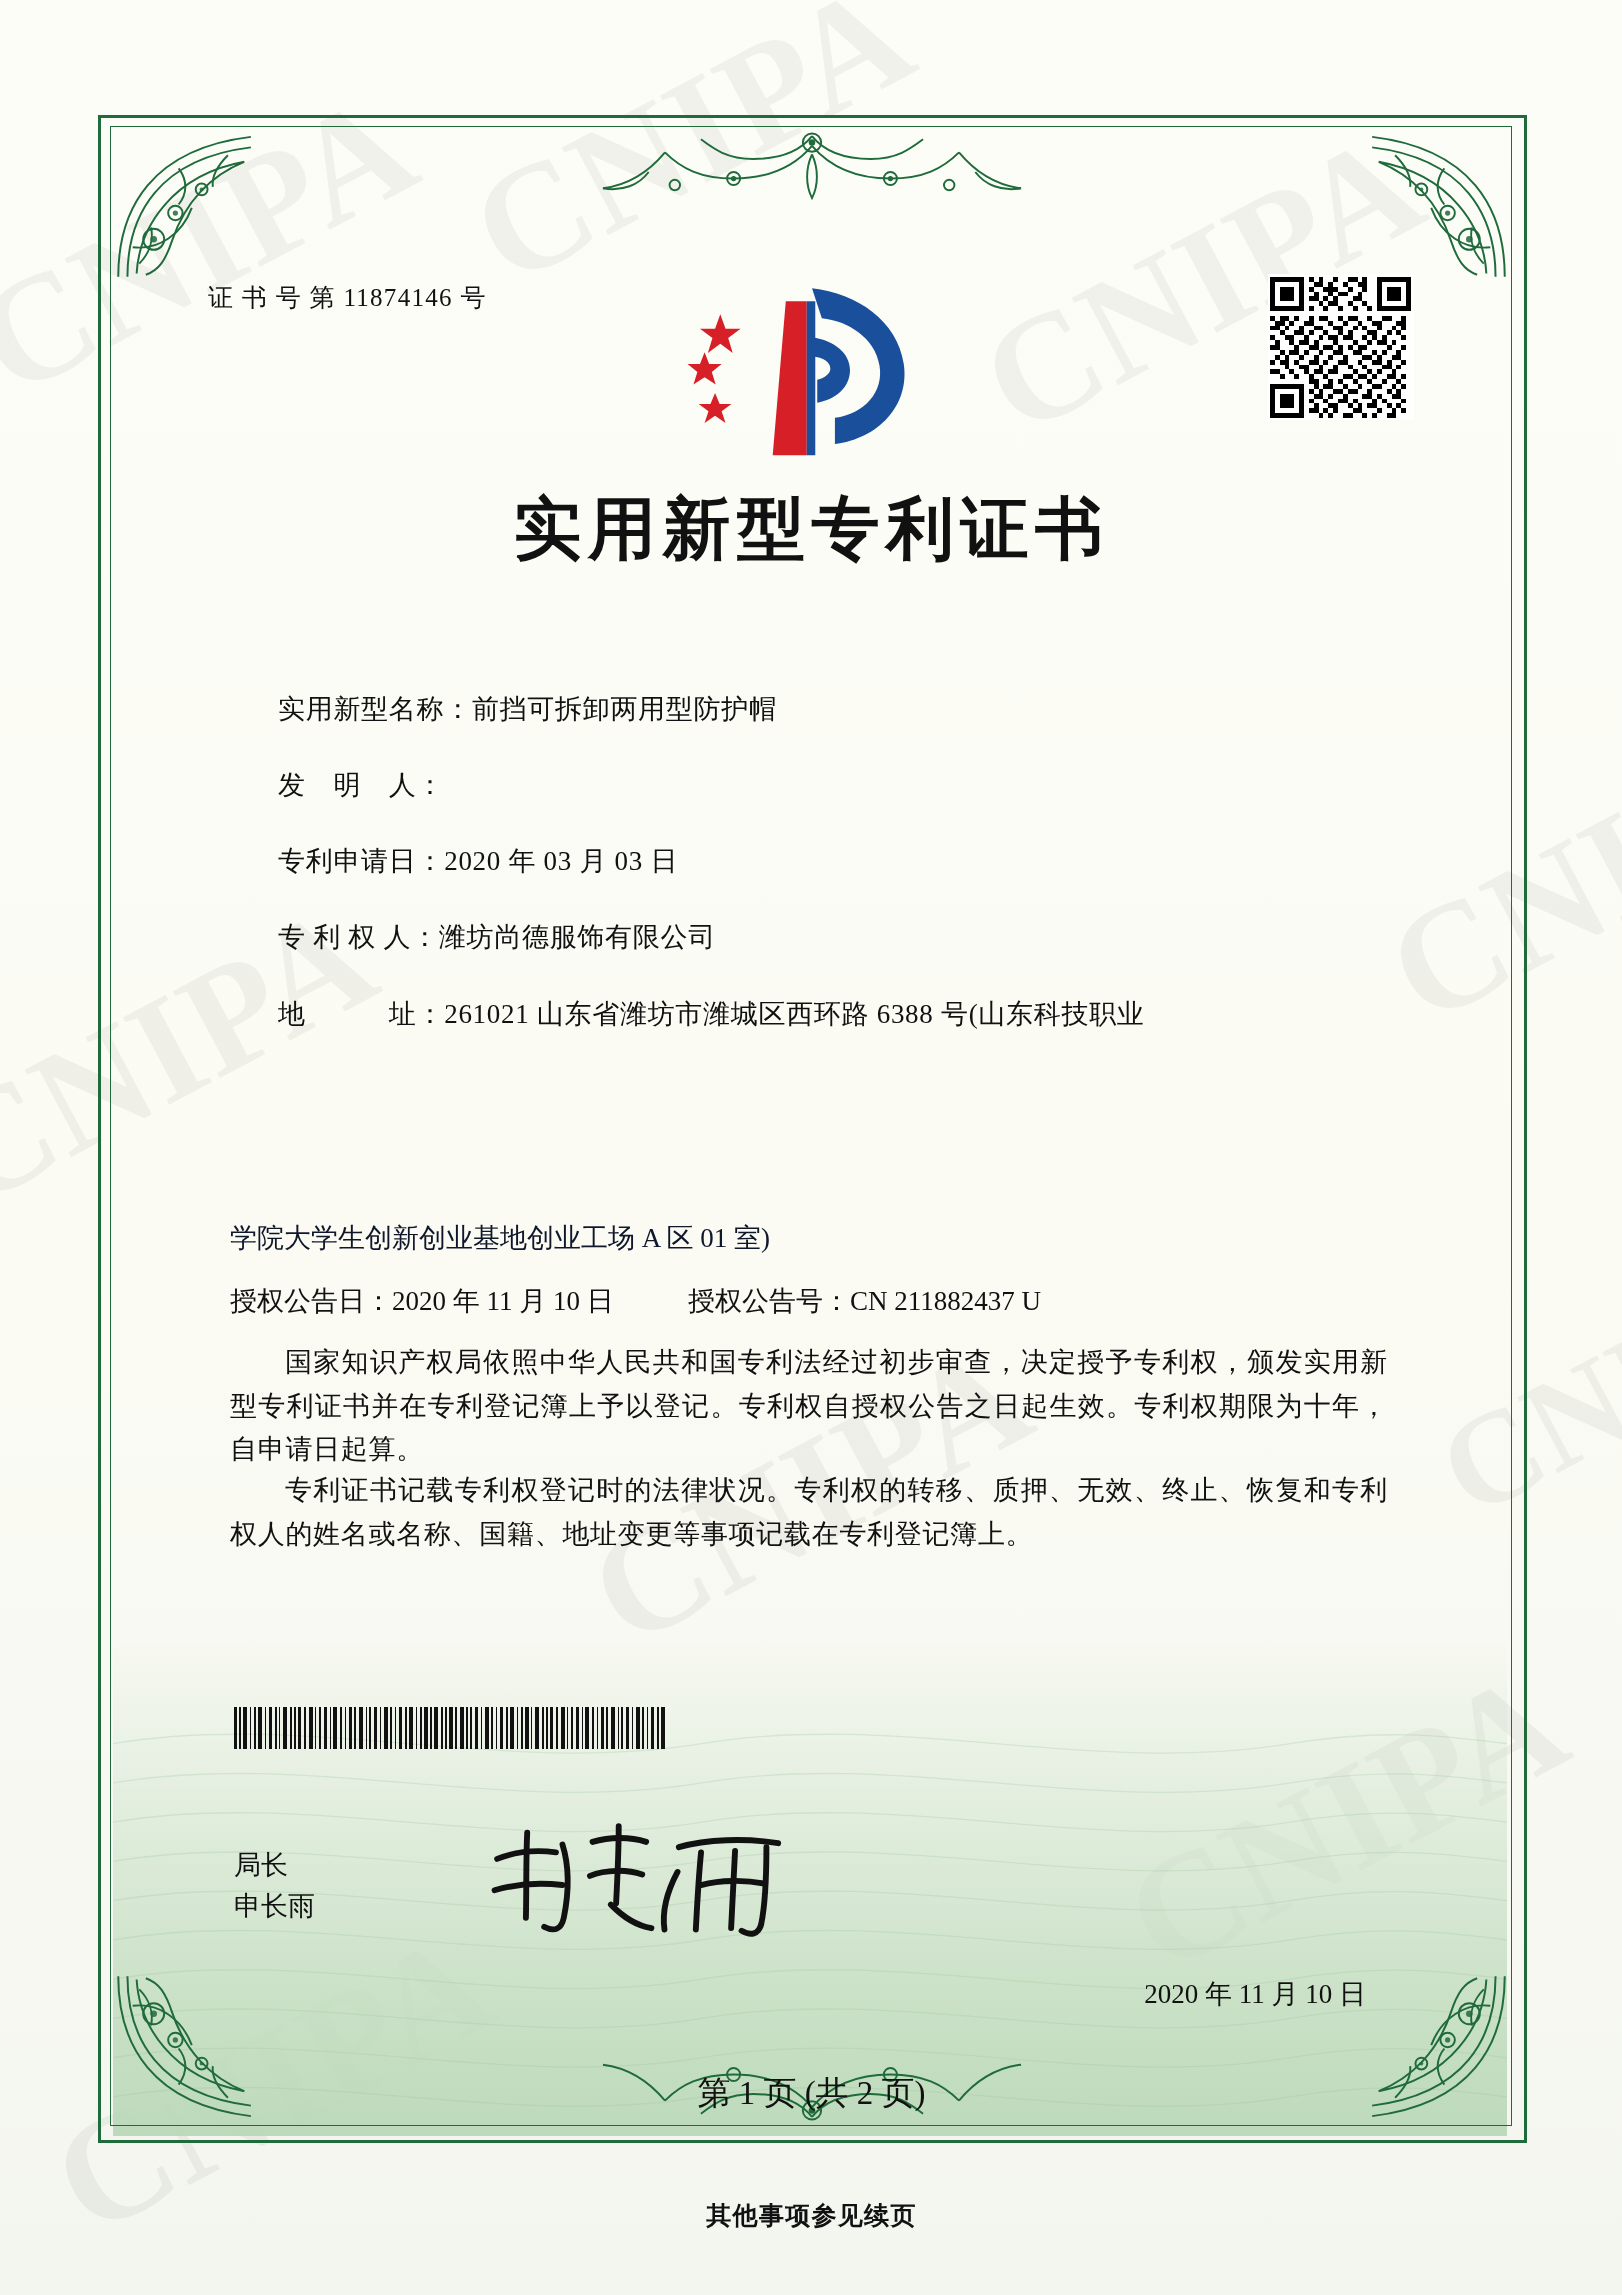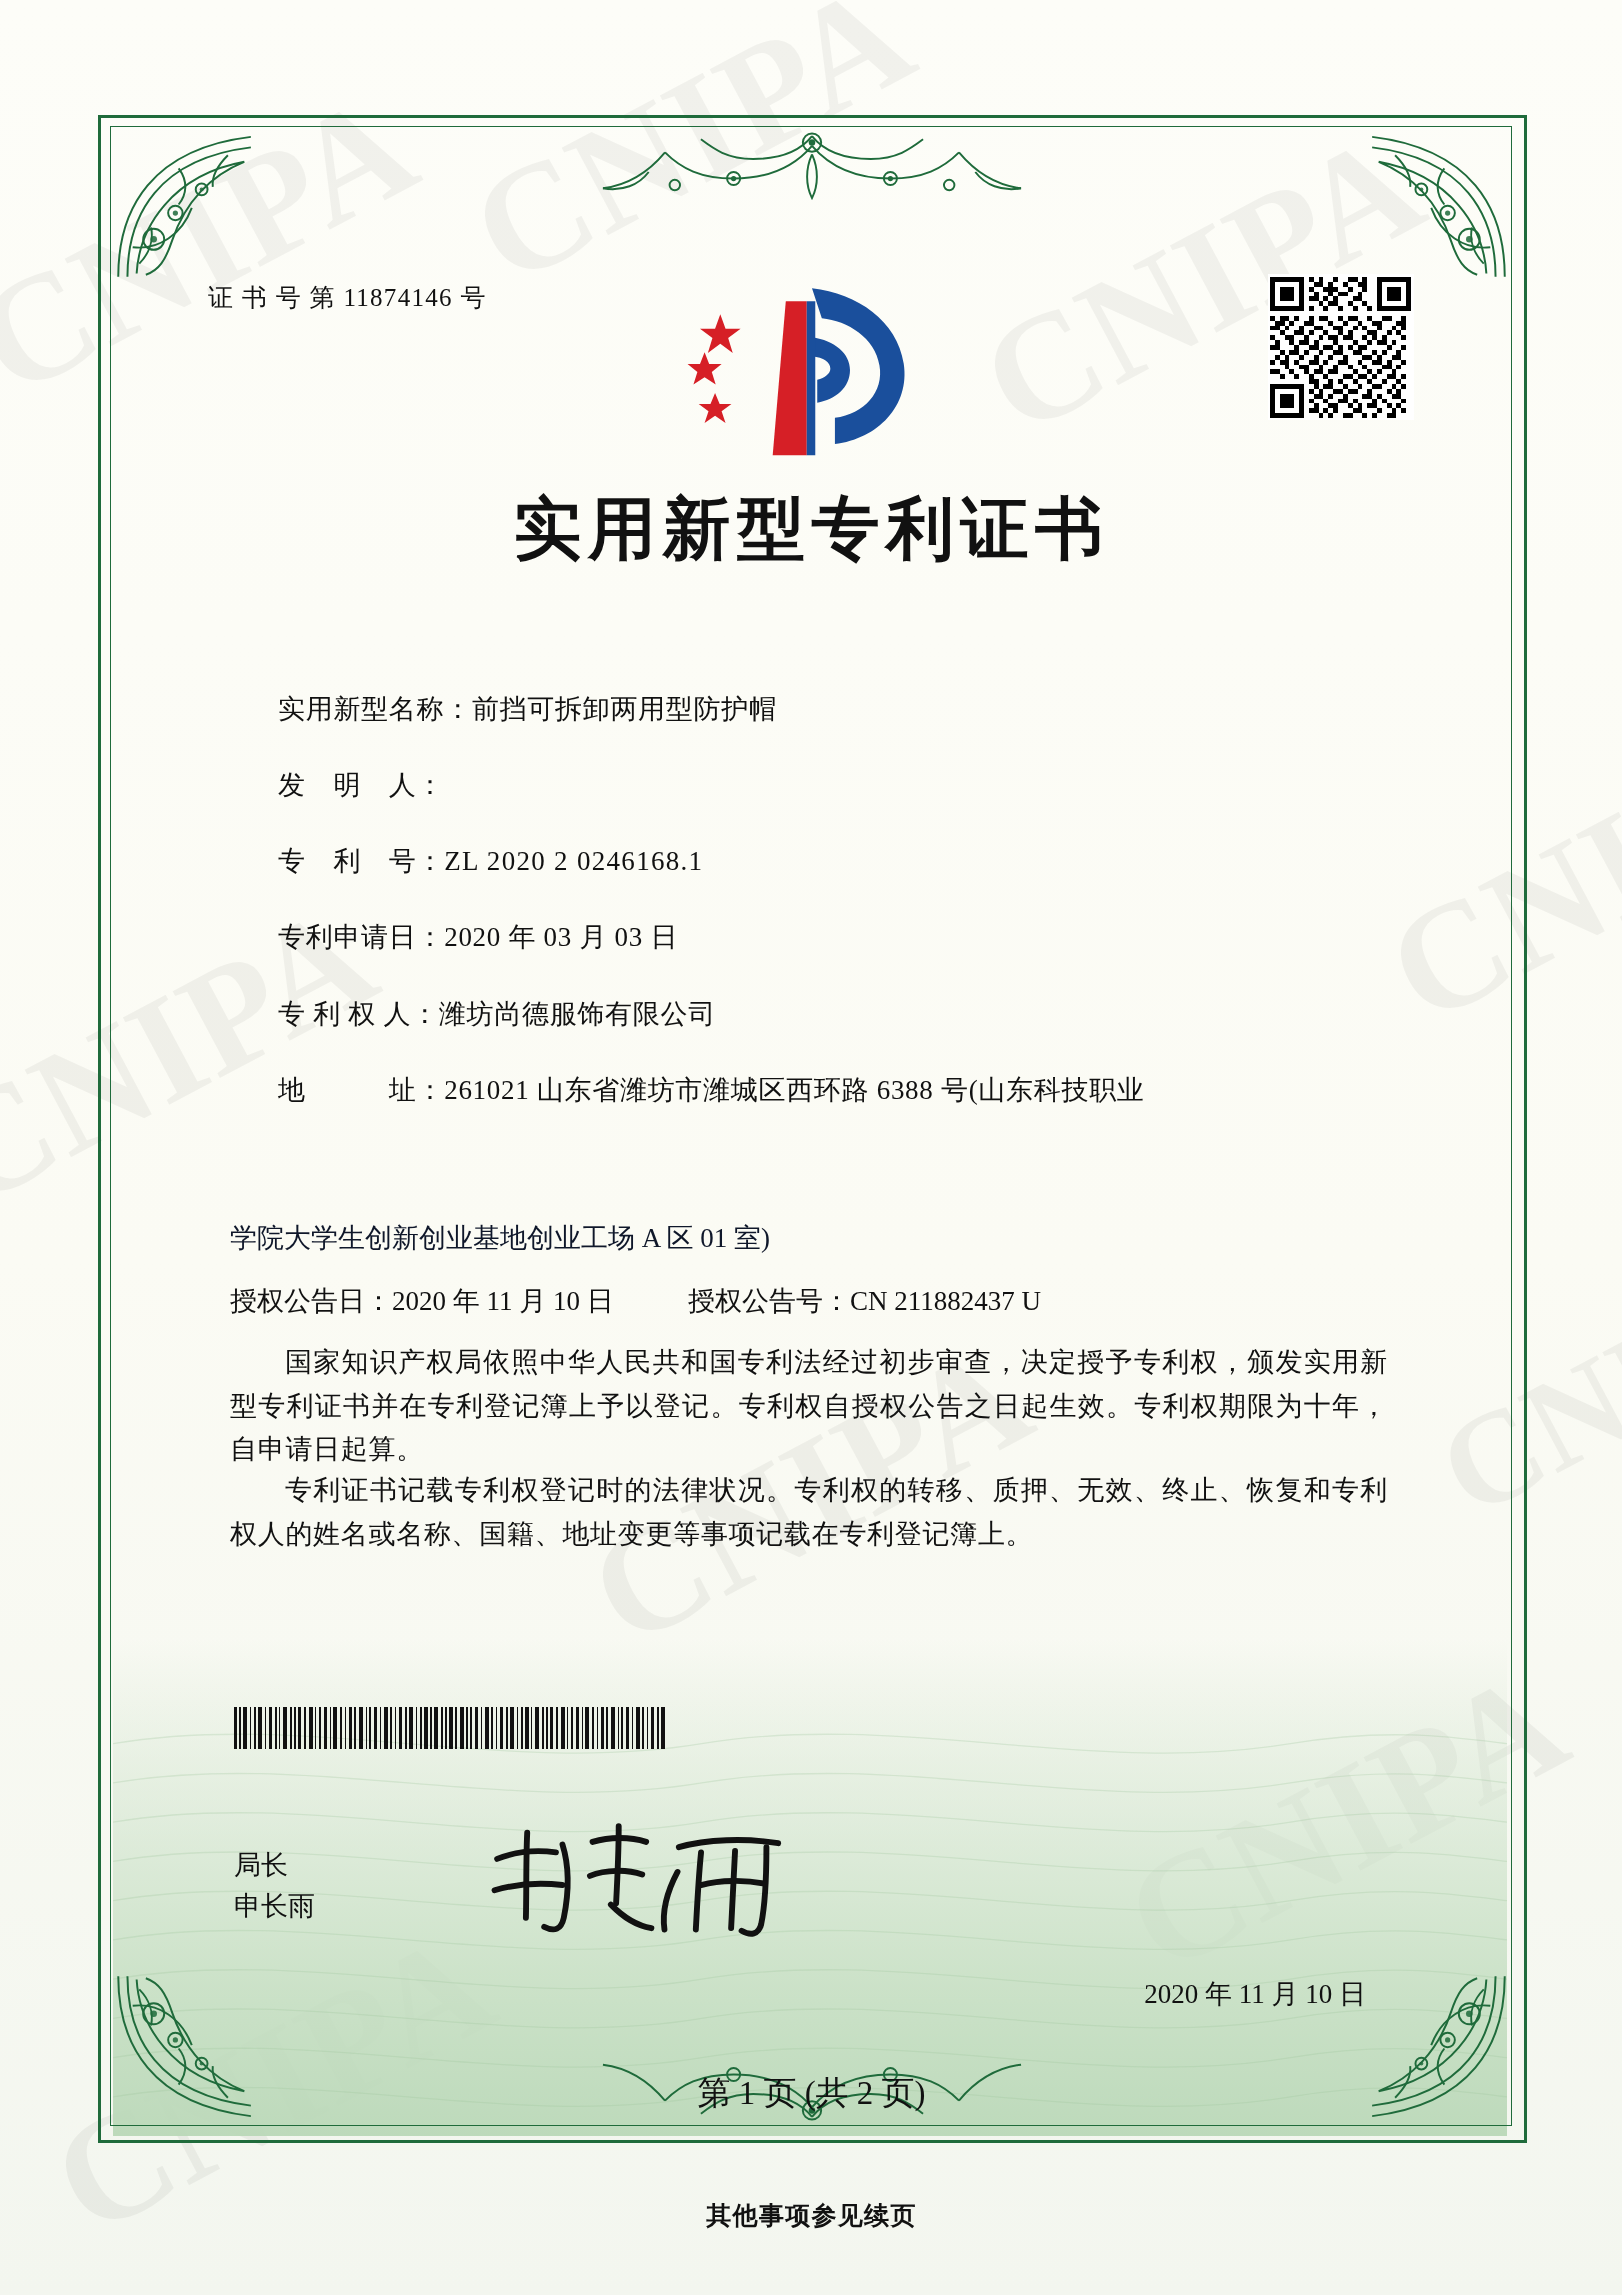--- a/index.html
+++ b/index.html
@@ -705,24 +705,20 @@
 
     <div class="fields">
       <div class="frow">
         <span class="flabel">实用新型名称：</span>
         <span class="fvalue">前挡可拆卸两用型防护帽</span>
       </div>
       <div class="frow">
         <span class="flabel">发　明　人：</span>
       </div>
       <div class="frow">
-        <span class="flabel">专　利　号：</span>
-        <span class="fvalue mono-sp">ZL 2020 2 0246168.1</span>
-      </div>
-      <div class="frow">
         <span class="flabel">专利申请日：</span>
         <span class="fvalue">2020 年 03 月 03 日</span>
       </div>
       <div class="frow">
         <span class="flabel">专 利 权 人：</span>
         <span class="fvalue">潍坊尚德服饰有限公司</span>
       </div>
       <div class="frow">
         <span class="flabel">地　　　址：</span>
         <span class="fvalue">261021  山东省潍坊市潍城区西环路 6388 号(山东科技职业</span>

